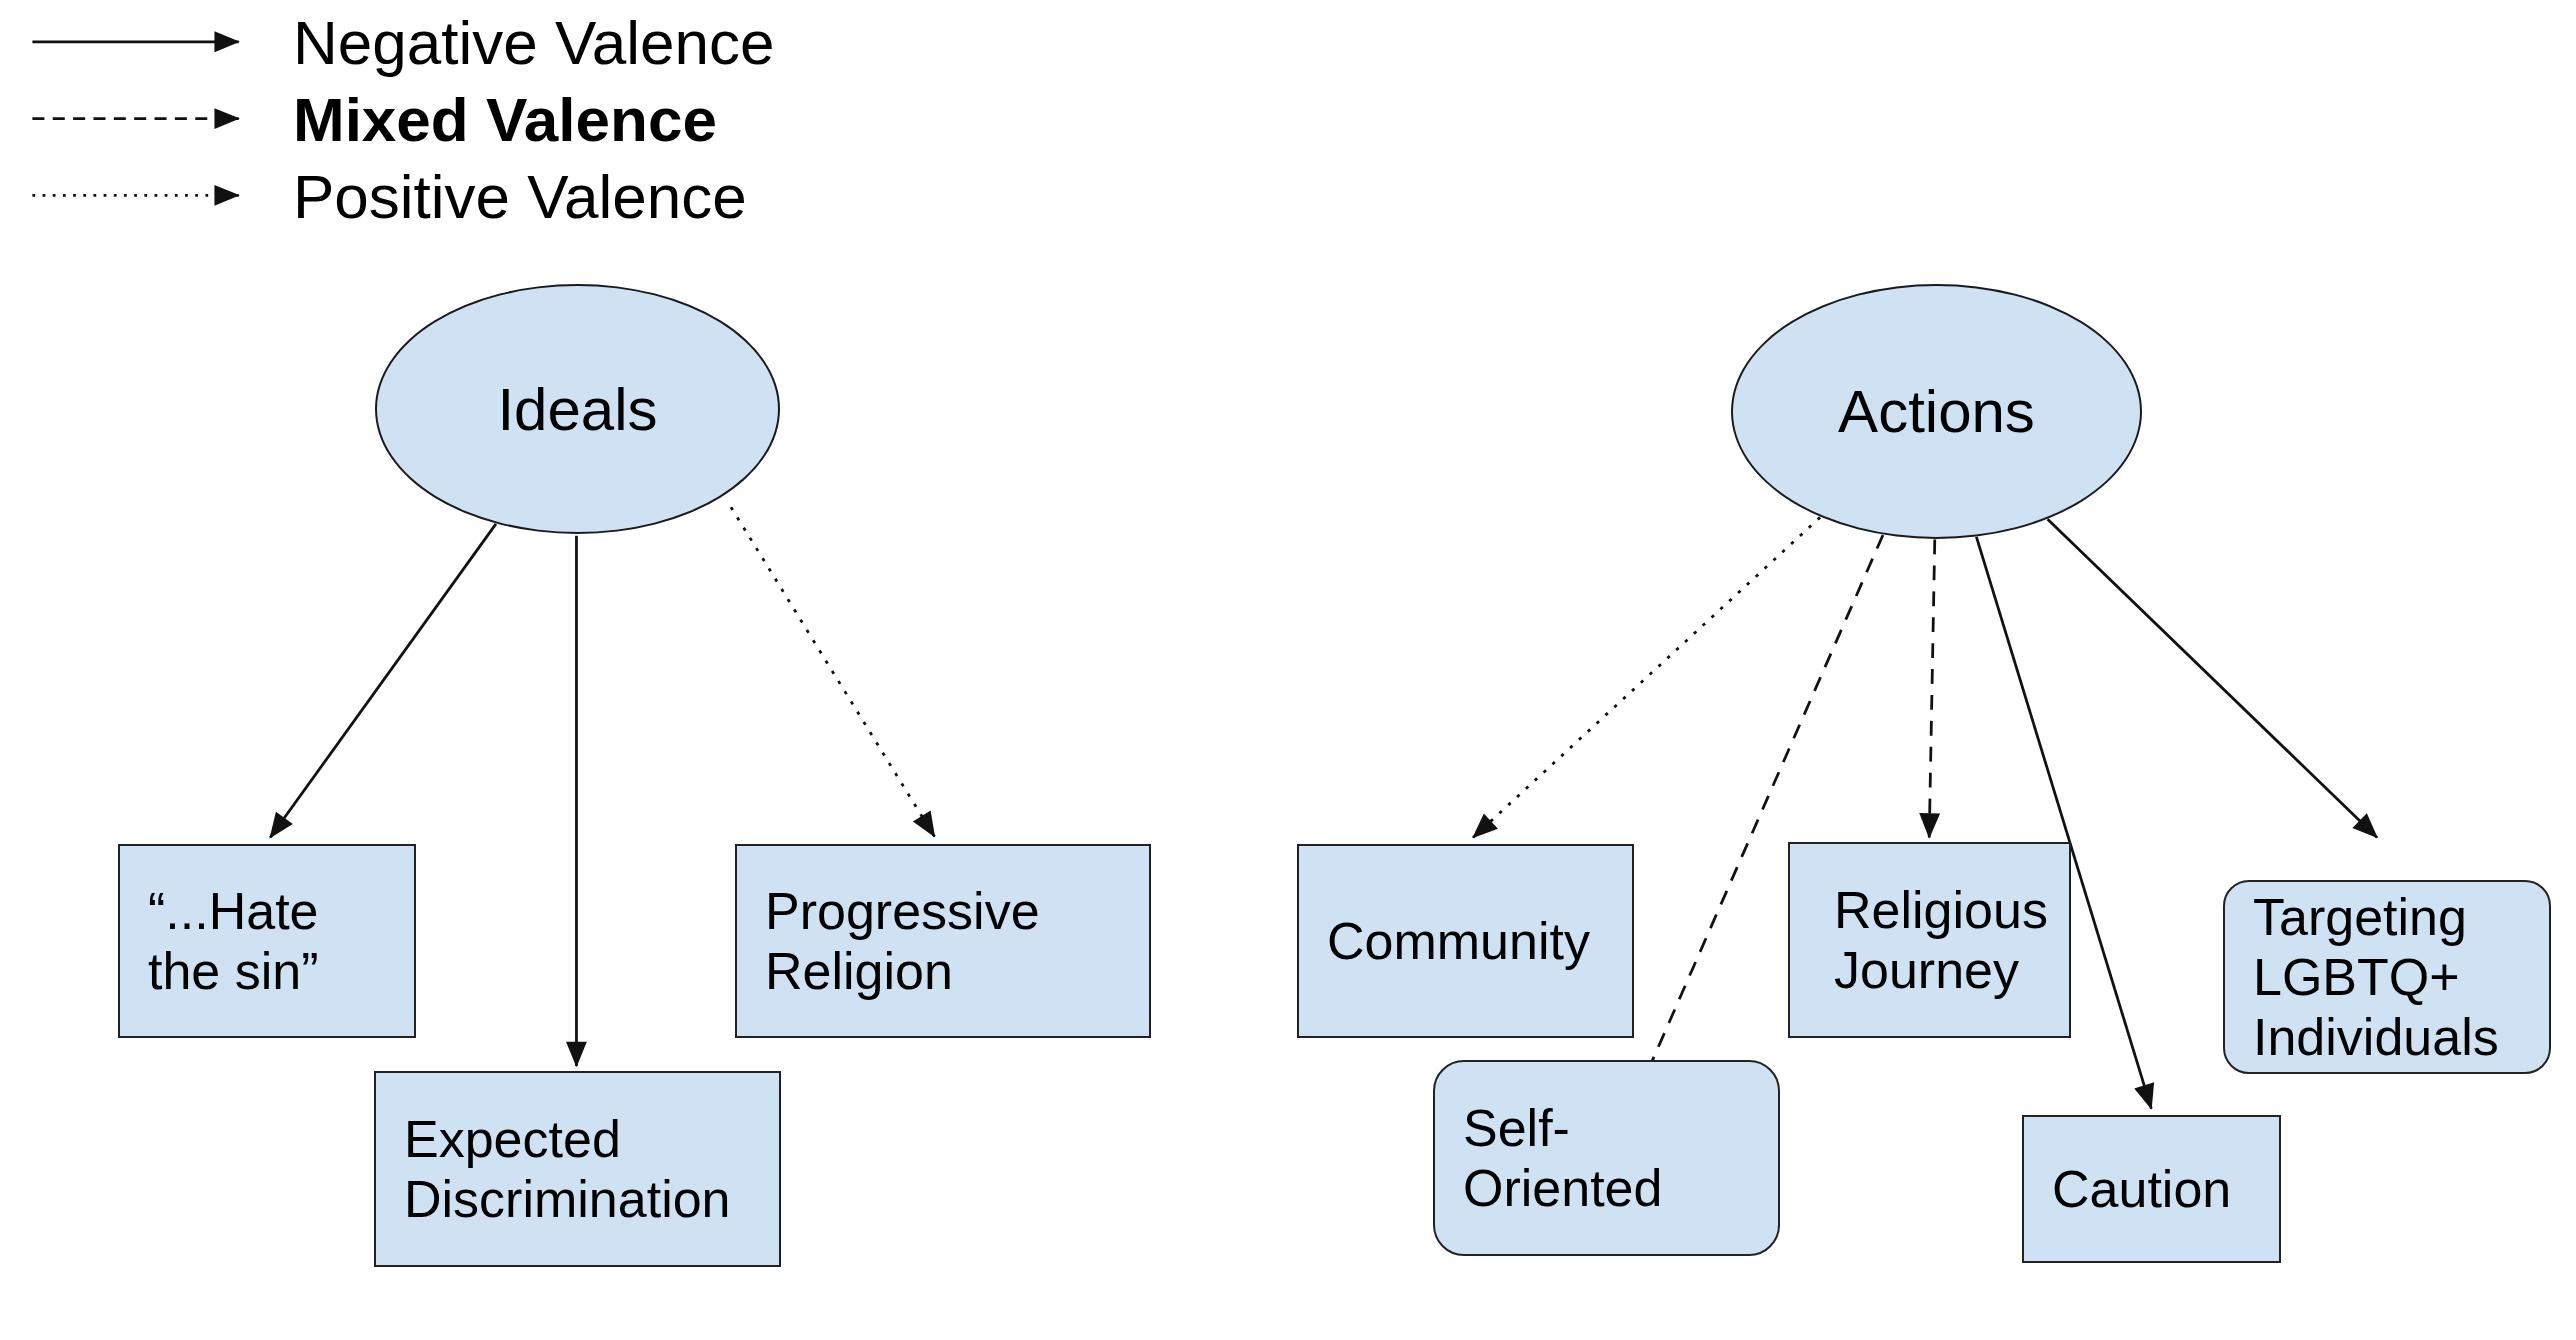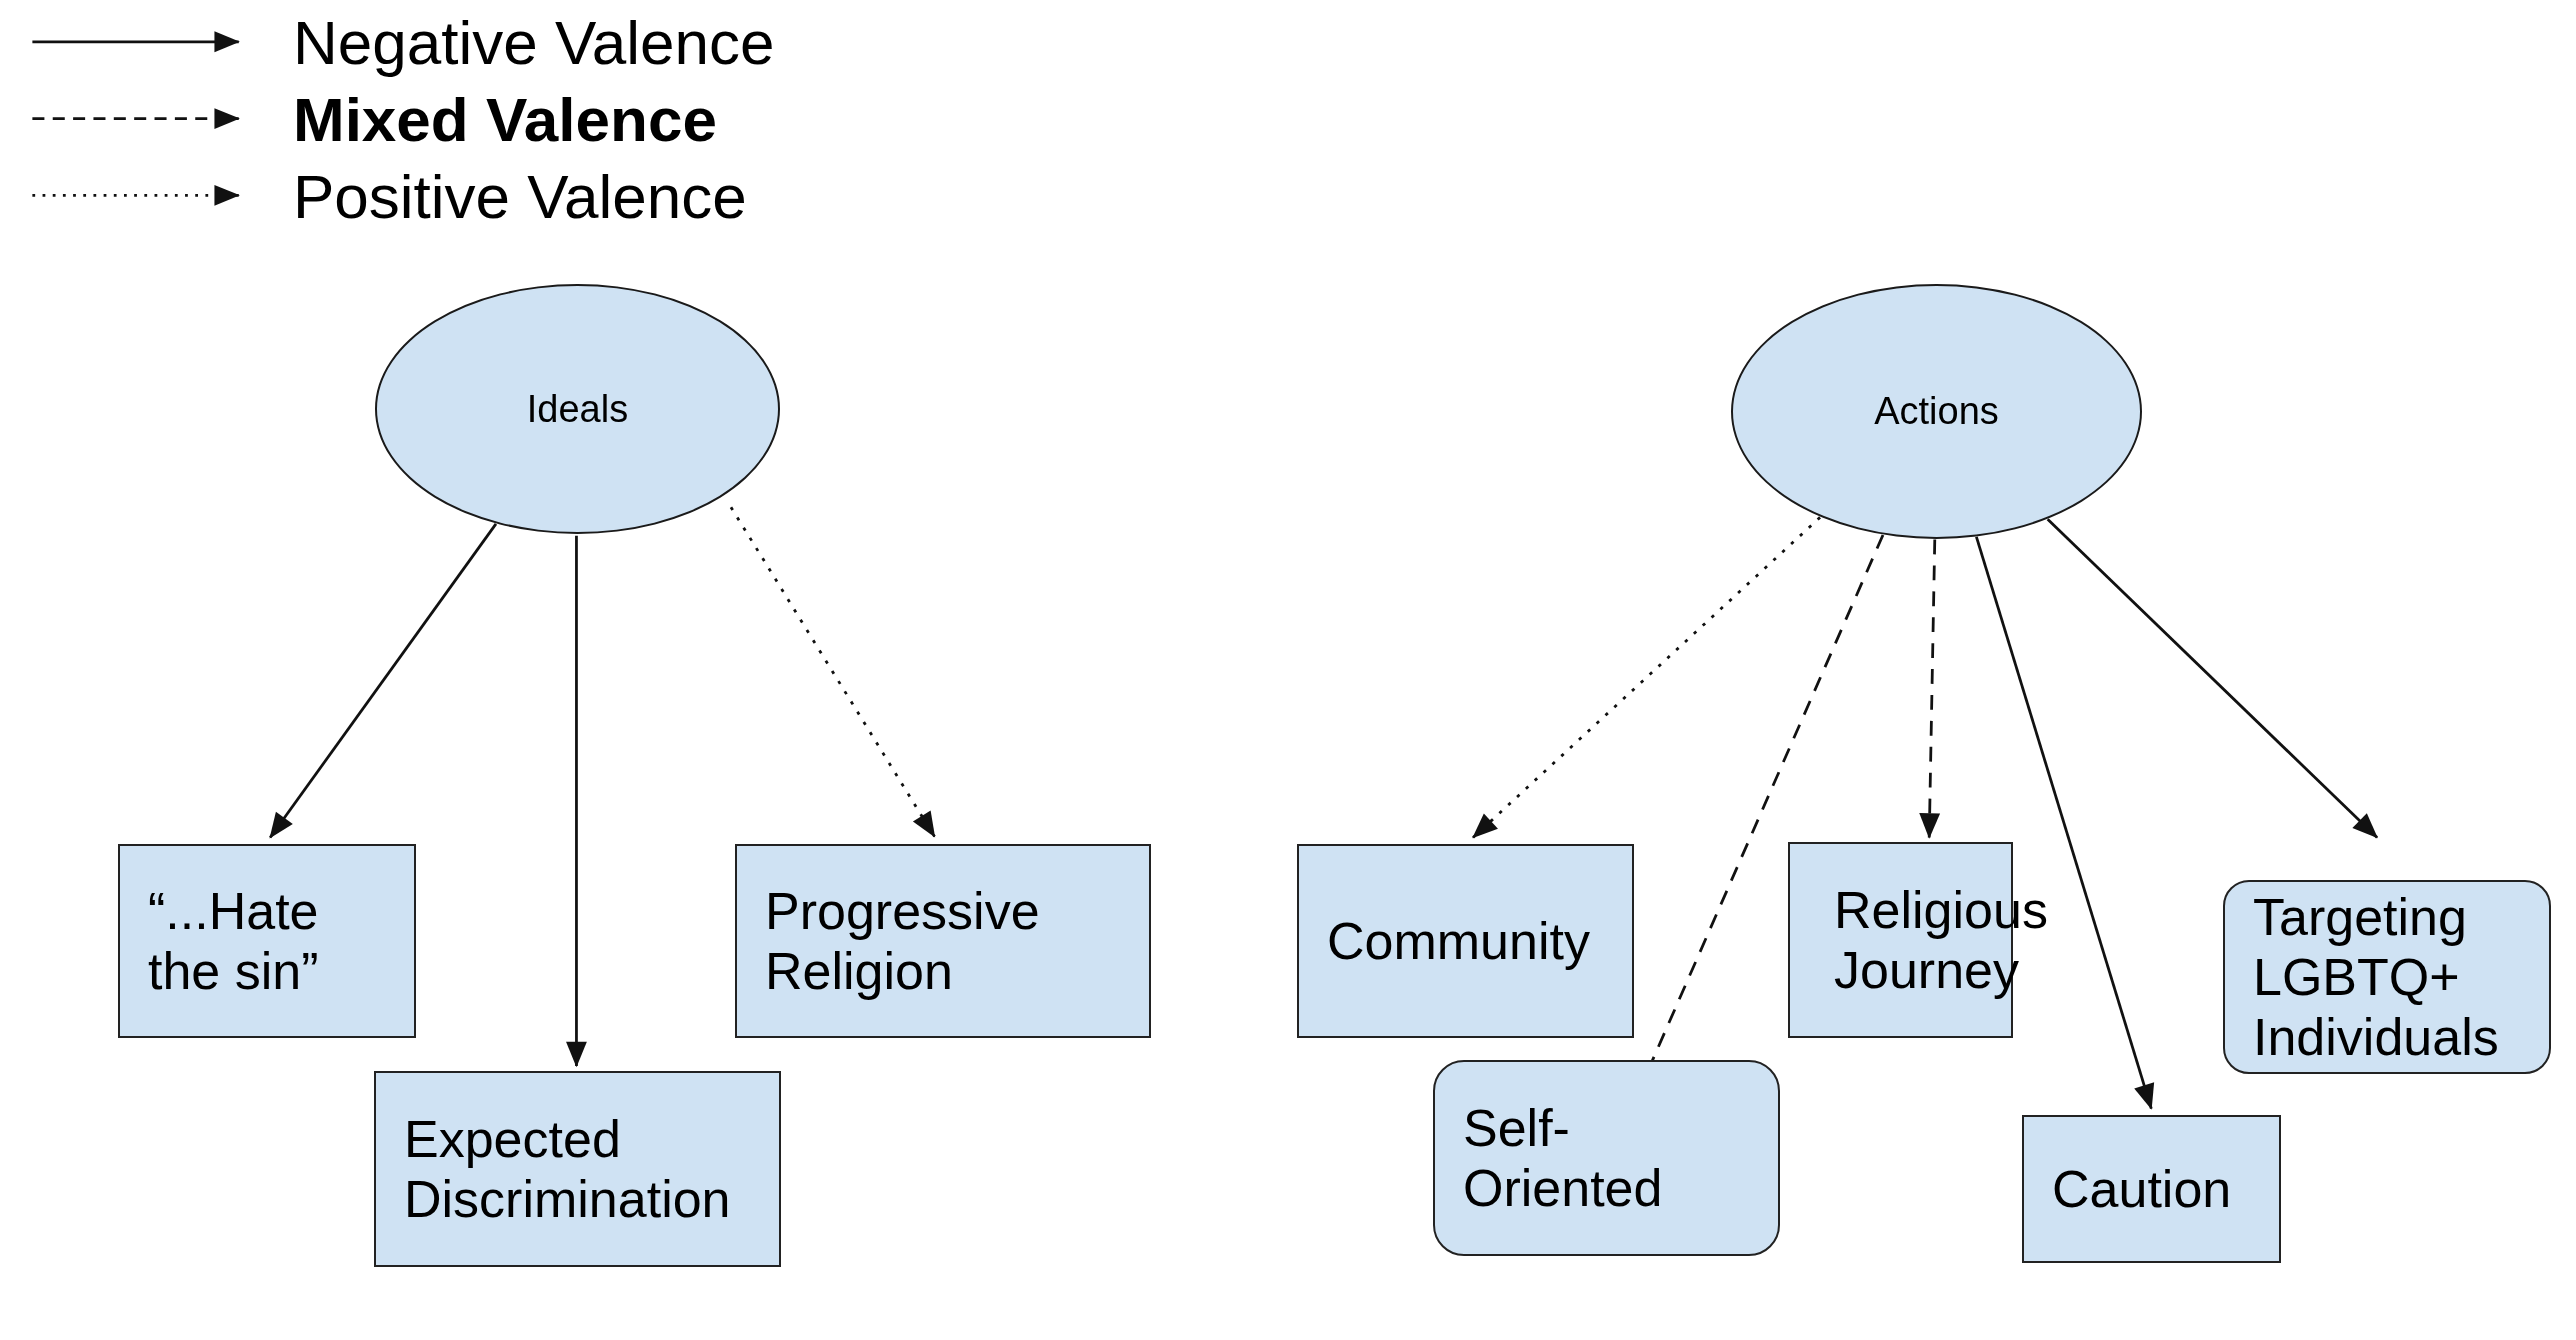--- a/index.html
+++ b/index.html
@@ -35,21 +35,21 @@
 
   .node-ellipse {
     position: absolute;
     box-sizing: border-box;
     background: #cfe2f3;
     border: 2.8px solid #1a1a1a;
     border-radius: 50%;
     display: flex;
     align-items: center;
     justify-content: center;
-    font-size: 38px;
+    font-size: 60px;
   }
 
   .node-box {
     position: absolute;
     box-sizing: border-box;
     background: #cfe2f3;
     border: 2.8px solid #222222;
     display: flex;
     align-items: center;
     justify-content: flex-start;
@@ -104,21 +104,21 @@
     <span class="box-label">“...Hate
 the sin”</span>
   </div>
   <div class="node-box" style="left:1297px; top:844px; width:337px; height:194px;">
     <span class="box-label">Community</span>
   </div>
   <div class="node-box" style="left:735px; top:844px; width:416px; height:194px;">
     <span class="box-label">Progressive
 Religion</span>
   </div>
-  <div class="node-box" style="left:1788px; top:842px; width:225px; height:196px;padding-left:44px;">
+  <div class="node-box" style="left:1788px; top:842px; width:283px; height:196px;padding-left:44px;">
     <span class="box-label">Religious
 Journey</span>
   </div>
   <div class="node-box" style="left:2223px; top:880px; width:328px; height:194px;border-radius:26px;">
     <span class="box-label">Targeting
 LGBTQ+
 Individuals</span>
   </div>
 
   <div class="node-box" style="left:374px; top:1071px; width:407px; height:196px;">

